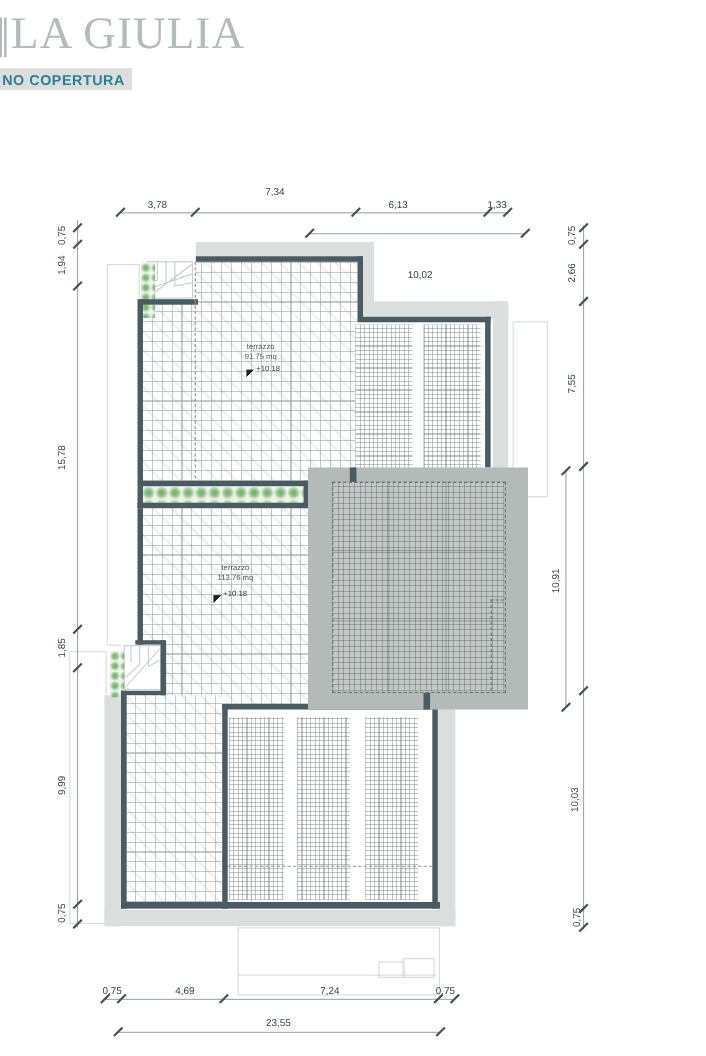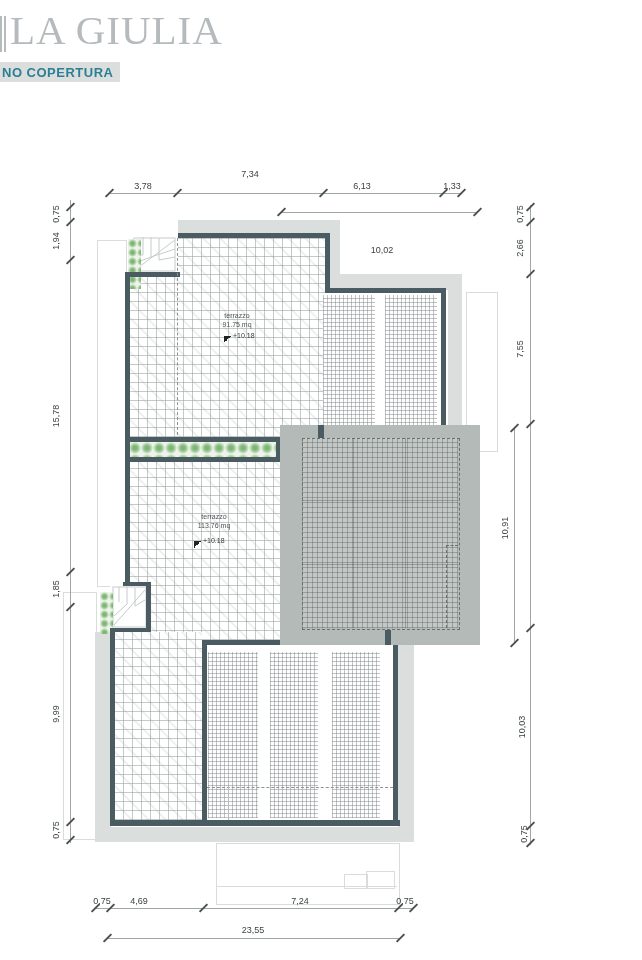--- a/index.html
+++ b/index.html
@@ -164,21 +164,21 @@
   <div class="lvl-sym" style="left:194px;top:541px;"></div>
   <span class="lvl" style="left:203px;top:537px;">+10.18</span>
 
   <span class="dlab" style="left:143px;top:186px;">3,78</span>
   <span class="dlab" style="left:250px;top:174px;">7,34</span>
   <span class="dlab" style="left:362px;top:186px;">6,13</span>
   <span class="dlab" style="left:452px;top:186px;">1,33</span>
   <span class="dlab" style="left:382px;top:205px;margin-top:45px;">10,02</span>
 
   <span class="dlab" style="left:102px;top:901px;">0,75</span>
-  <span class="dlab" style="left:139px;top:901px;text-align:right;">4,69</span>
+  <span class="dlab" style="left:168px;top:901px;text-align:right;">4,69</span>
   <span class="dlab" style="left:300px;top:901px;">7,24</span>
   <span class="dlab" style="left:405px;top:901px;">0,75</span>
   <span class="dlab" style="left:253px;top:930px;">23,55</span>
 
   <span class="dlab v" style="left:56px;top:214px;">0,75</span>
   <span class="dlab v" style="left:56px;top:241px;">1,94</span>
   <span class="dlab v" style="left:56px;top:416px;">15,78</span>
   <span class="dlab v" style="left:56px;top:589px;">1,85</span>
   <span class="dlab v" style="left:56px;top:714px;">9,99</span>
   <span class="dlab v" style="left:56px;top:830px;">0,75</span>

